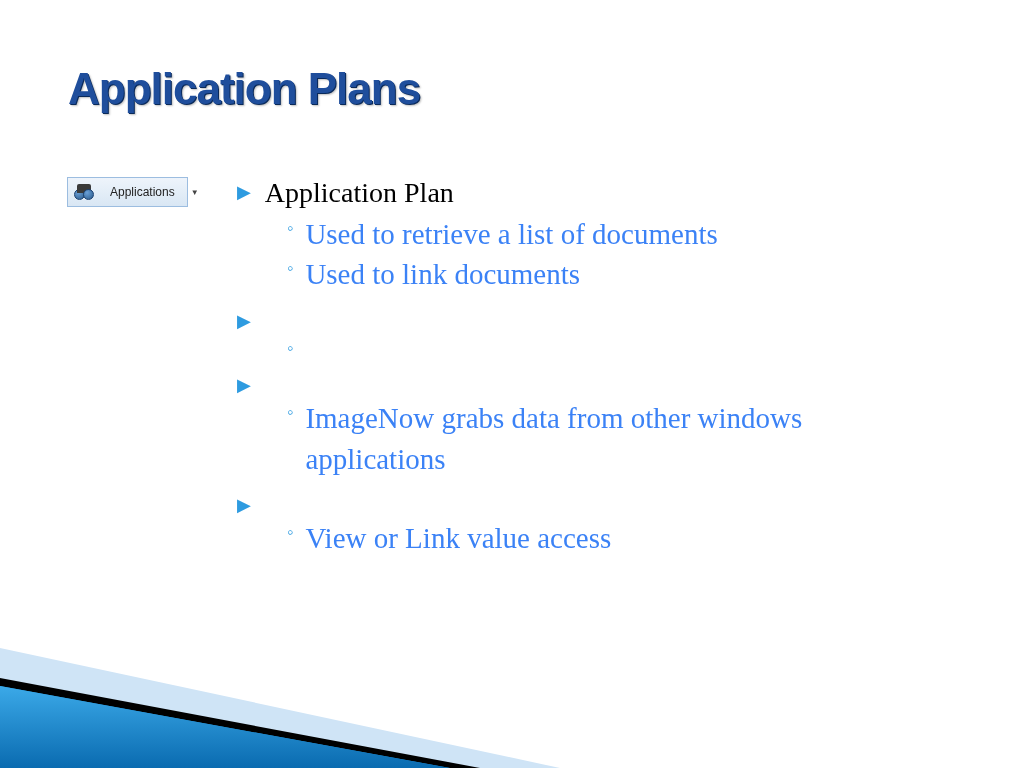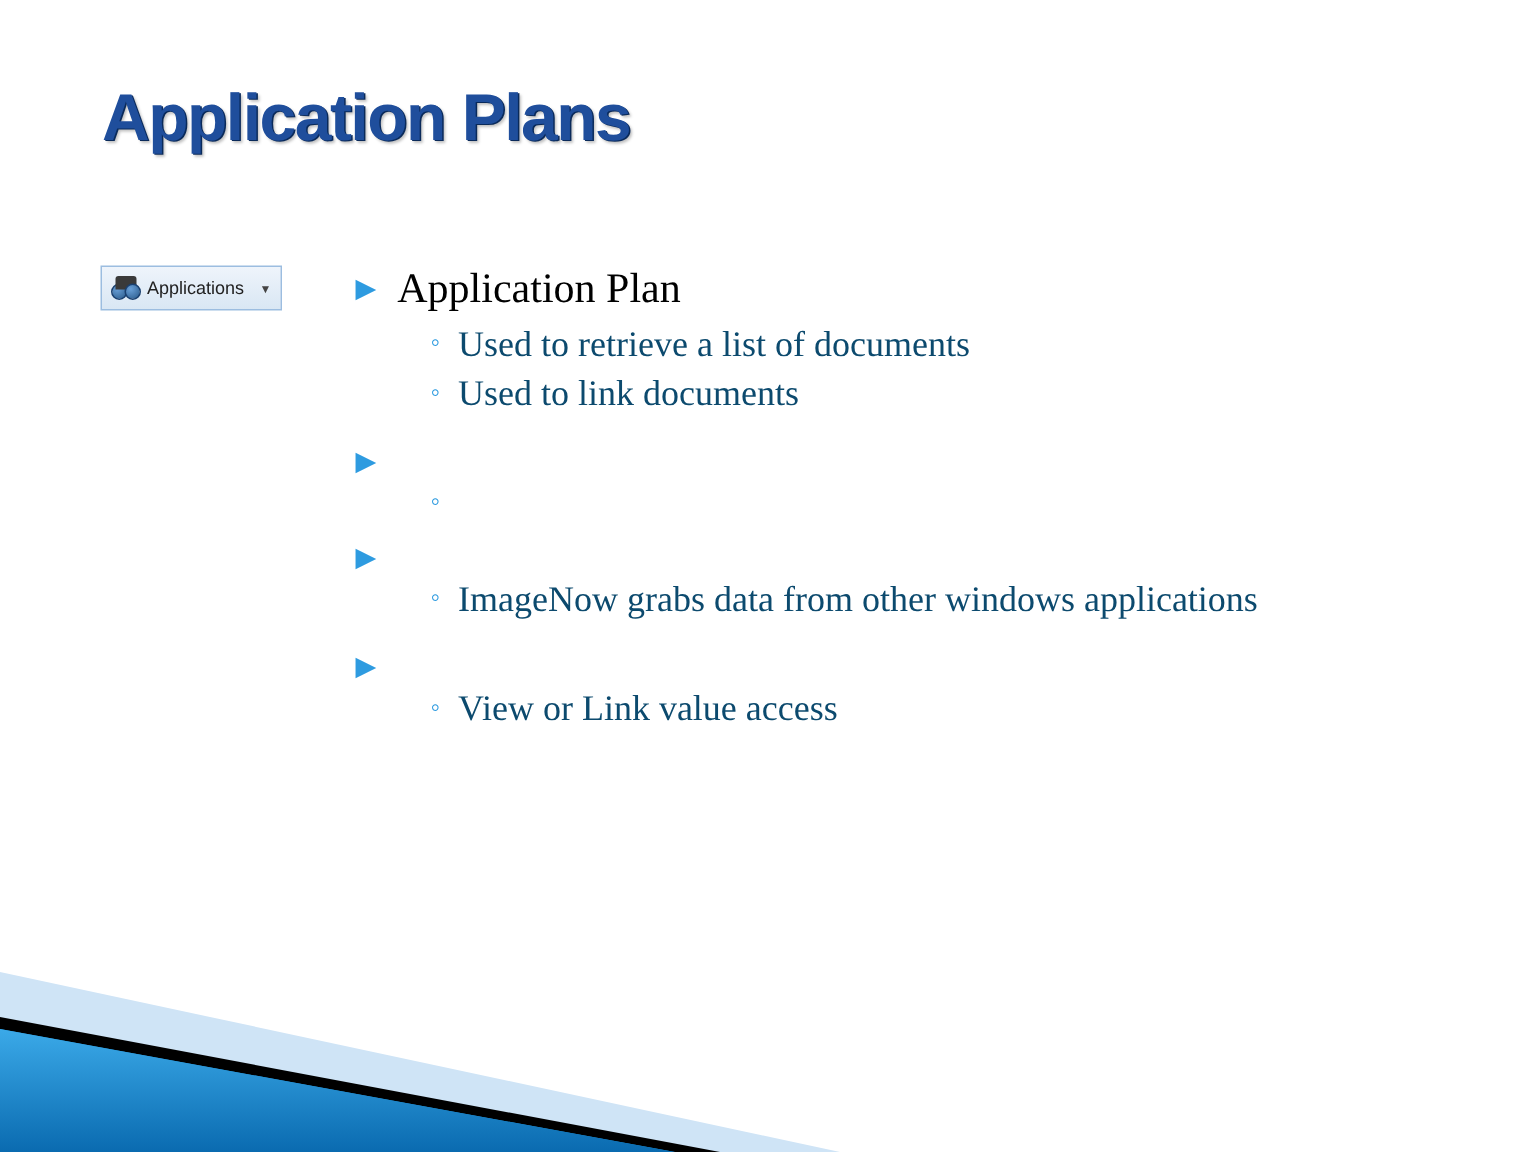--- a/index.html
+++ b/index.html
@@ -11,35 +11,35 @@
       position: relative;
       overflow: hidden;
     }
     .slide-title {
       font-family: Arial, "Arial Black", sans-serif;
       font-weight: 900;
       font-size: 44px;
       color: #1f4e9c;
       text-shadow: 1px 1px 0 #0a2a5a, 2px 2px 2px rgba(0,0,0,0.25);
       position: absolute;
-      top: 54px;
+      top: 64px;
       left: 68px;
       letter-spacing: -1px;
     }
     .app-button {
       position: absolute;
       top: 177px;
       left: 67px;
       width: 121px;
       height: 30px;
       background: linear-gradient(#eef4fb, #d9e7f4);
       border: 1px solid #9cbde0;
       display: flex;
       align-items: center;
-      gap: 4px;
+      gap: 16px;
       padding: 2px 6px;
       font-family: "Segoe UI", Tahoma, sans-serif;
       font-size: 12px;
       color: #222;
     }
     .binoculars-icon {
       width: 20px;
       height: 16px;
       position: relative;
       flex-shrink: 0;
@@ -105,22 +105,22 @@
       margin-bottom: 0;
     }
     .sub-marker {
       color: #2e9be0;
       font-size: 18px;
       margin-right: 12px;
       margin-top: 4px;
       flex-shrink: 0;
     }
     .sub-text {
-      font-size: 24px;
-      color: #0c4a6e;
+      font-size: 29px;
+      color: #3b82f6;
       line-height: 1.4;
     }
     .decor {
       position: absolute;
       bottom: 0;
       left: 0;
       width: 1024px;
       height: 120px;
       pointer-events: none;
     }

